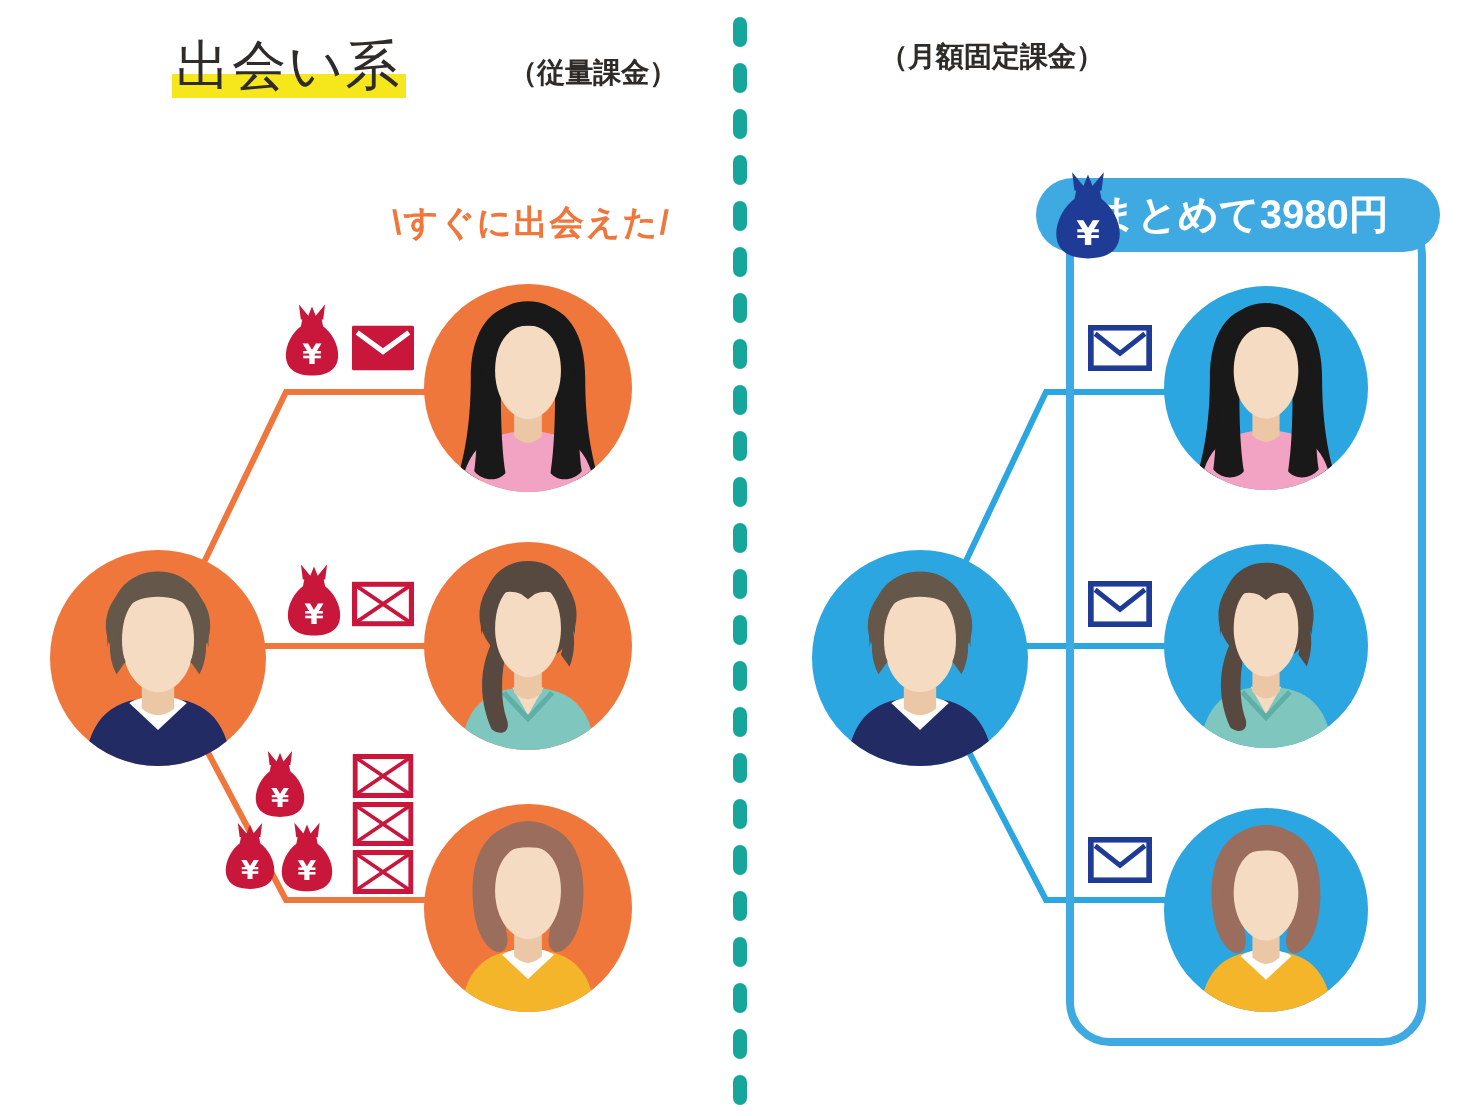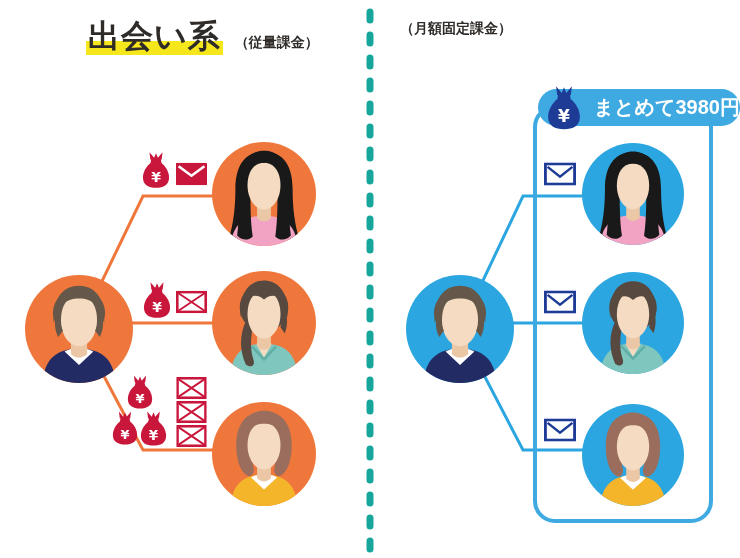--- a/index.html
+++ b/index.html
@@ -2,33 +2,33 @@
 <html style="--left-accent: #F0773C; --left-red: #C9173C; --right-accent: #2CA6E0; --right-frame: #3FA9E1; --icon-navy: #1E3C96; --sweater-navy: #232B64; --text-navy: #272D63; --highlight-yellow: #F6E71C; --divider-teal: #17A69C; --title-color: #2F2B28; --skin: #F5DBC2; --skin-shade: #EBC7A5; --hair-man: #655749; --hair-black: #191919; --hair-brown: #57493F; --hair-auburn: #9A6D5C; --top-pink: #F2A3C3; --top-teal: #7FC6BE; --top-yellow: #F4B52A; --badge-text: #FFFFFF;"><head>
 <meta charset="utf-8">
 <style>
   html,body{margin:0;padding:0;background:#fff;}
   .stage{position:relative;width:740px;height:558px;background:#fff;overflow:hidden;
          font-family:"Liberation Sans","DejaVu Sans",sans-serif;}
   .abs{position:absolute;}
   svg{display:block;}
   
   .title-row{position:absolute;display:flex;align-items:flex-end;white-space:nowrap;}
-  .title-main{font-size:32px;font-weight:700;letter-spacing:1px;color:var(--title-color);
+  .title-main{font-size:27px;font-weight:400;letter-spacing:1px;color:var(--title-color);
     background:linear-gradient(transparent 62%, var(--highlight-yellow) 62%, var(--highlight-yellow) 100%, transparent 100%);
     padding:0 2px;line-height:1.15;}
-  .title-note{font-size:14px;font-weight:900;color:var(--title-color);padding:0 0 3px 12px;letter-spacing:0;}
+  .title-note{font-size:14px;font-weight:900;color:var(--title-color);padding:0 0 3px 12px;letter-spacing:0;margin-left:40px;}
   
   .callout{position:absolute;font-weight:900;white-space:nowrap;letter-spacing:1px;}
   .callout-top{color:var(--left-accent);font-size:17px;}
   .callout-bottom{color:var(--text-navy);font-size:18px;}
   
   .frame{position:absolute;left:533px;top:105px;width:180px;height:418px;box-sizing:border-box;
          border:4px solid var(--right-frame);border-radius:22px;background:transparent;}
-  .badge{position:absolute;left:538px;top:89px;width:202px;height:37px;background:var(--right-frame);
-         border-radius:19px;display:flex;align-items:center;justify-content:flex-end;}
+  .badge{position:absolute;left:518px;top:89px;width:202px;height:37px;background:var(--right-frame);
+         border-radius:19px;display:flex;align-items:center;justify-content:flex-start;}
   .badge-label{color:var(--badge-text);font-weight:900;font-size:20px;letter-spacing:0;padding-left:30px;}
   .badge-bag{position:absolute;left:9px;top:-4px;width:34px;height:45px;}
   
   .avatar{position:absolute;}
   .avatar svg{width:100%;height:100%;}
   .bg-left{fill:var(--left-accent);}
   .bg-right{fill:var(--right-accent);}
   
   .c-red{color:var(--left-red);}
   .c-navy{color:var(--icon-navy);}
@@ -144,20 +144,21 @@
   <div class="frame"></div>
 
   <div class="title-row" style="left:86px;top:18px">
     <span class="title-main">出会い系</span>
     <span class="title-note">（従量課金）</span>
   </div>
   <div class="title-row" style="left:388px;top:20px">
     <span class="title-note">（月額固定課金）</span>
   </div>
 
+  <div class="callout callout-top" style="left:196px;top:100px">\すぐに出会えた/</div>
 
   <div class="avatar" style="left:25px;top:275px;width:108px;height:108px">
     <svg viewBox="0 0 120 120">
         <circle class="bg-left" cx="60" cy="60" r="60"></circle>
         <use href="#sym-man"></use>
       </svg>
   </div>
   <div class="avatar" style="left:212px;top:142px;width:104px;height:104px">
     <svg viewBox="0 0 120 120">
         <circle class="bg-left" cx="60" cy="60" r="60"></circle>

